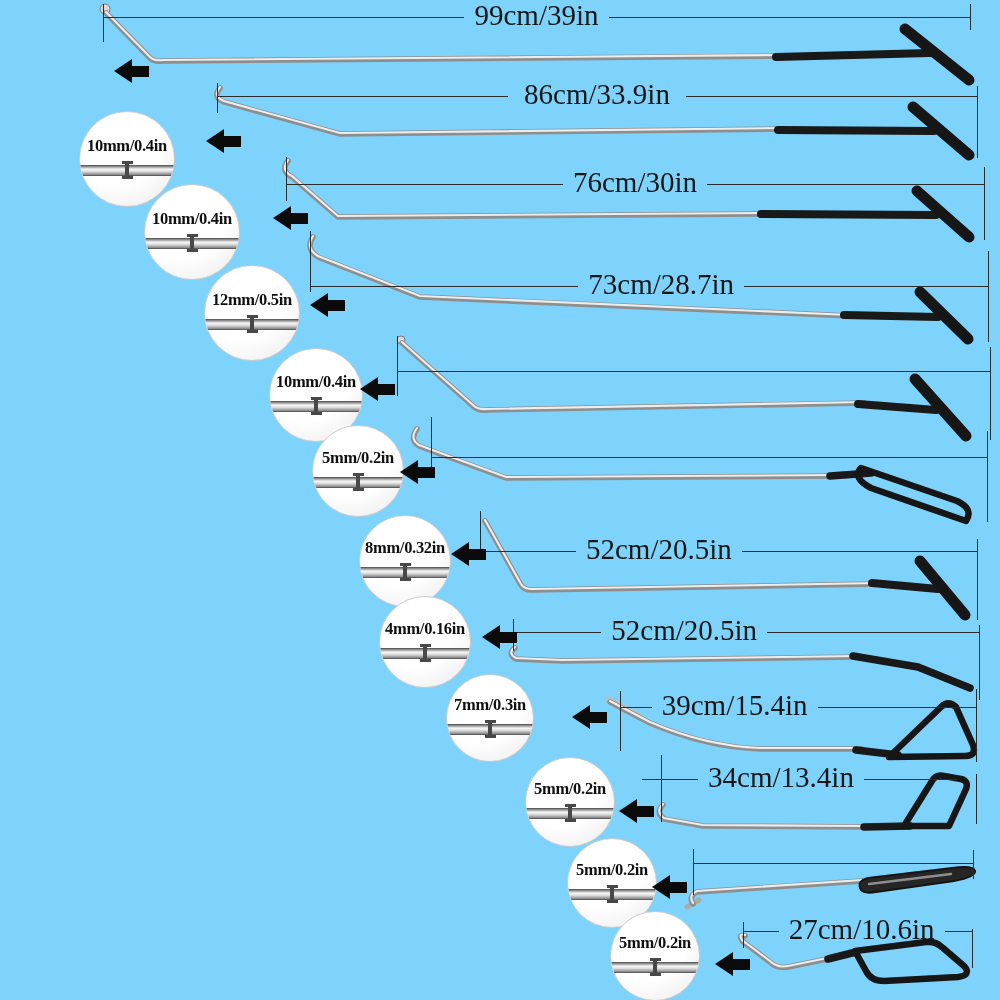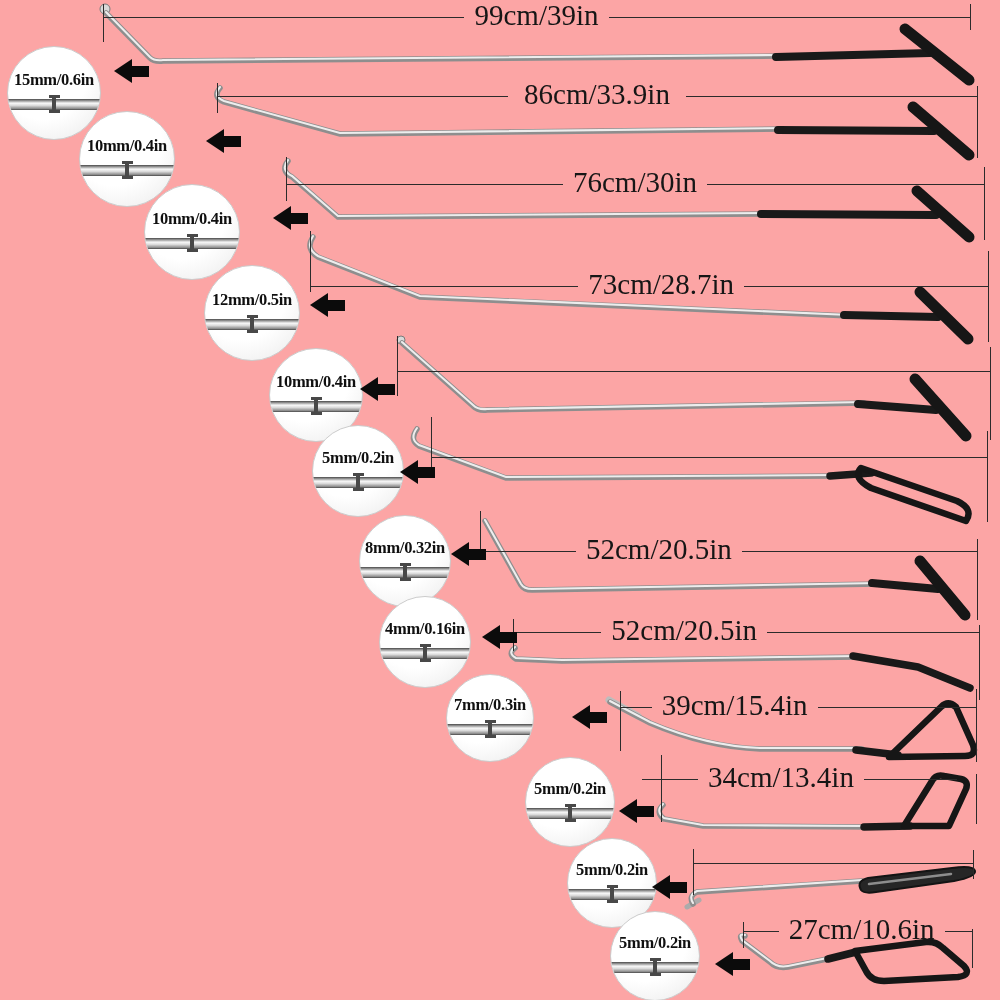--- a/index.html
+++ b/index.html
@@ -1,16 +1,16 @@
 <!DOCTYPE html>
 <html><head>
 <meta charset="utf-8">
 <style>
   html,body{margin:0;padding:0;background:#ffffff;}
-  .stage{position:relative;width:1000px;height:1000px;background:#fca5a5;overflow:hidden;
+  .stage{position:relative;width:1000px;height:1000px;background:#7dd3fc;overflow:hidden;
          font-family:"Liberation Serif", serif;}
   .tools-svg{position:absolute;left:0;top:0;width:1000px;height:1000px;}
 
   
   .measure{position:absolute;height:34px;display:flex;align-items:center;}
   .measure .ln{height:0;border-top:1.7px solid #2b2b2b;}
   .measure .mtext{padding:0 10px;font-size:29px;color:#161616;white-space:nowrap;line-height:1;
                   transform:translateY(-2px);}
   .tick{position:absolute;width:0;border-left:1.7px solid #2b2b2b;}
 
@@ -212,25 +212,20 @@
   <div class="tick" style="left:973px;top:850px;height:29px;"></div>
 
   <div class="measure" style="left:743px;top:914px;width:229px;">
     <div class="ln" style="flex-grow:1.3;"></div>
     <div class="mtext">27cm/10.6in</div>
     <div class="ln" style="flex-grow:1;"></div>
   </div>
   <div class="tick" style="left:743px;top:922px;height:26px;"></div>
   <div class="tick" style="left:972px;top:929px;height:39px;"></div>
 
-  <div class="badge" style="left:7px;top:46px;width:92px;height:92px;">
-    <div class="tip-text">15mm/0.6in</div>
-    <div class="mini-rod"></div>
-    <div class="pin"></div>
-  </div>
   <div class="badge" style="left:79px;top:111px;width:94px;height:94px;">
     <div class="tip-text">10mm/0.4in</div>
     <div class="mini-rod"></div>
     <div class="pin"></div>
   </div>
   <div class="badge" style="left:144px;top:184px;width:94px;height:94px;">
     <div class="tip-text">10mm/0.4in</div>
     <div class="mini-rod"></div>
     <div class="pin"></div>
   </div>

